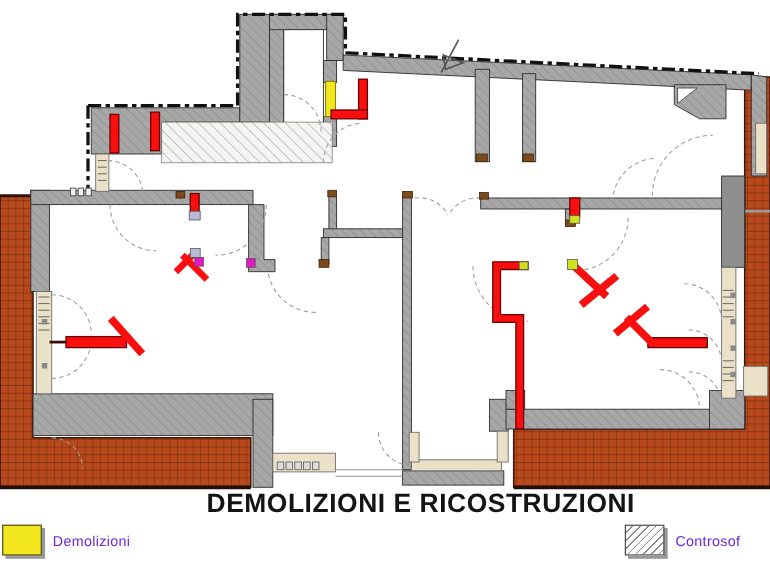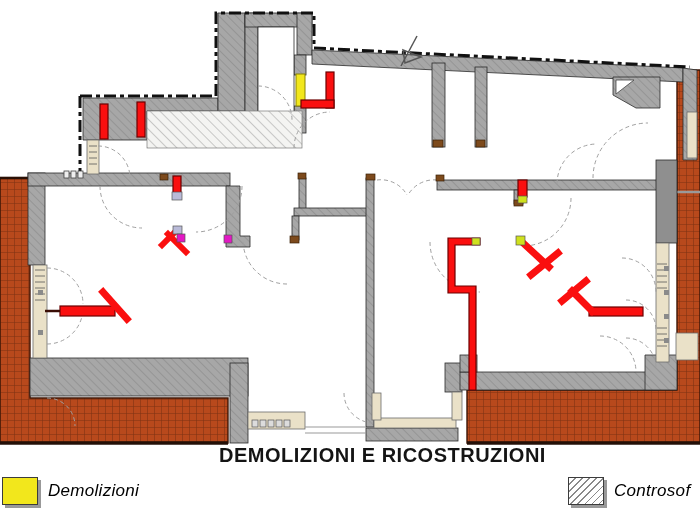--- a/index.html
+++ b/index.html
@@ -1,27 +1,27 @@
 <!DOCTYPE html>
 <html><head>
 <meta charset="utf-8">
 <style>
   html,body{margin:0;padding:0;background:#fff;}
   #stage{position:relative;width:700px;height:525px;background:#ffffff;overflow:hidden;
          font-family:"Liberation Sans",sans-serif;}
   #plan-svg{position:absolute;left:0;top:0;}
   #title-bar{position:absolute;left:0;top:444px;width:700px;text-align:center;
              padding-left:65px;box-sizing:border-box;}
-  #title-bar .t{font-size:20px;font-weight:800;letter-spacing:.5px;color:#141414;
+  #title-bar .t{font-size:24px;font-weight:800;letter-spacing:.5px;color:#141414;
                 font-family:"Liberation Sans",sans-serif;}
   .legend-item{position:absolute;top:477px;display:flex;align-items:center;gap:10px;}
   .swatch{width:36px;height:28px;border:1px solid #3c3c3c;box-shadow:3px 3px 0 rgba(70,70,70,.55);
           box-sizing:border-box;background:#fff;}
   .swatch.hatched{background:repeating-linear-gradient(135deg,#ffffff 0 4px,#8a8a8a 4px 5px);}
-  .legend-label{font-size:17px;color:#000000;letter-spacing:.3px;white-space:nowrap;font-style:italic;}
+  .legend-label{font-size:13px;color:#6d28d9;letter-spacing:.3px;white-space:nowrap;}
   #li-0{left:2px;} #li-1{left:292px;} #li-2{left:568px;}
 </style>
 </head>
 <body>
 
 <div id="stage">
 
 <svg id="plan-svg" width="700" height="470" viewBox="0 0 700 470">
   <defs>
     <pattern id="brickPat" width="7" height="7" patternUnits="userSpaceOnUse">

